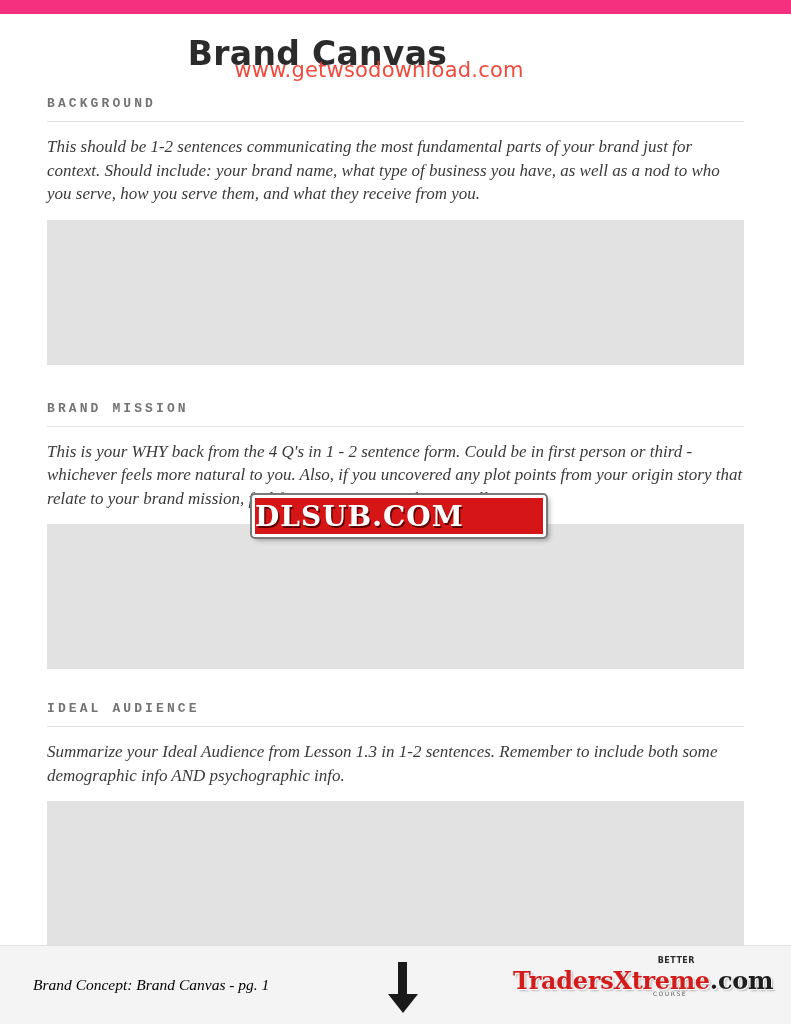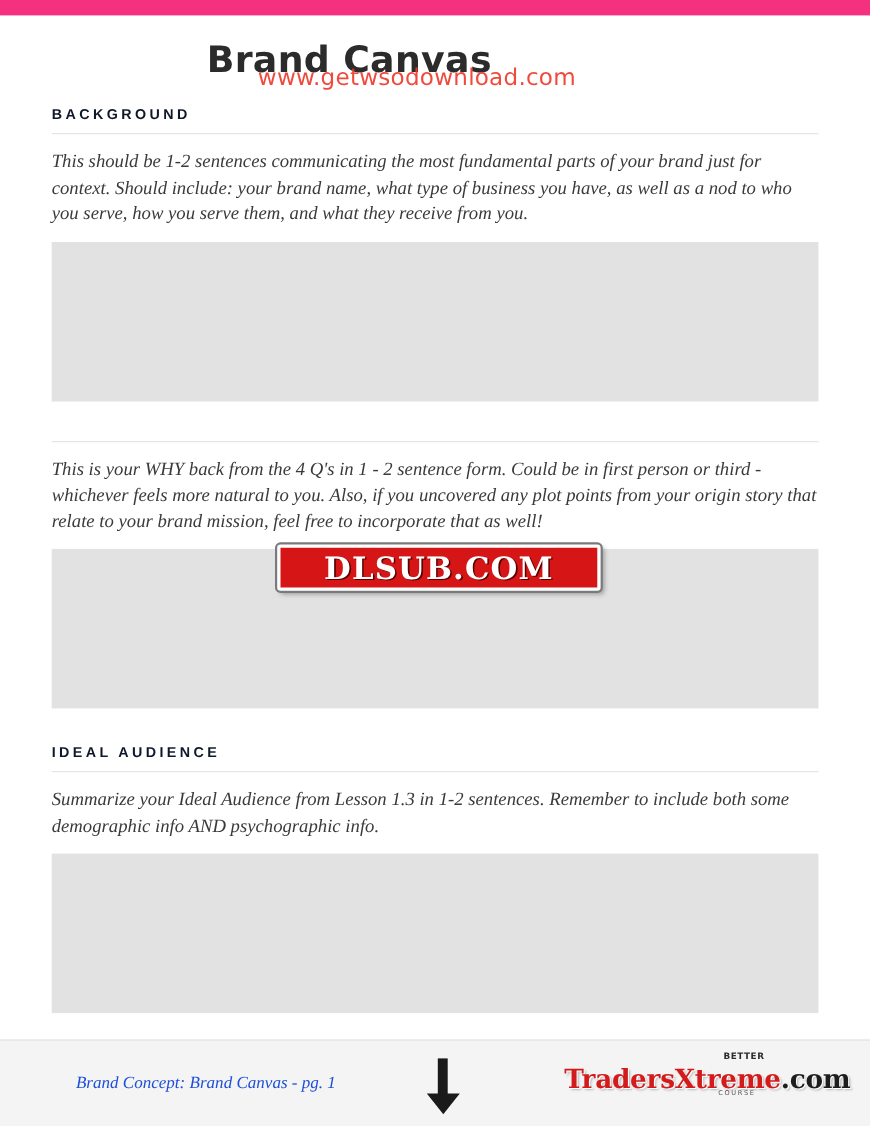--- a/index.html
+++ b/index.html
@@ -79,25 +79,25 @@
     top: 96px;
     left: 47px;
     width: 697px;
   }
 
   .section {
     margin-bottom: 0px;
   }
 
   .section-heading {
-    font-family: Liberation Sans, sans-serif;
+    font-family: Liberation Mono, monospace;
     font-weight: bold;
     font-size: 13px;
     letter-spacing: 3.1px;
-    color: #0f172a;
+    color: #737373;
     text-transform: uppercase;
     padding-bottom: 10px;
   }
 
   .rule {
     height: 1px;
     background: #e3e3e3;
     width: 100%;
   }
 
@@ -127,21 +127,20 @@
     top: 495px;
     left: 252px;
     width: 288px;
     height: 36px;
     background: #d61616;
     border: 3px solid #ffffff;
     box-shadow: 0 0 0 2px #7a7a7a, 3px 3px 5px rgba(0,0,0,0.35);
     border-radius: 3px;
     display: flex;
     align-items: center;
-    justify-content: center;
   }
   .wm-dlsub span {
     font-family: "DejaVu Serif", serif;
     font-weight: bold;
     font-size: 28px;
     color: #ffffff;
     letter-spacing: 1px;
     text-shadow: 1.5px 1.5px 0 #5a0000;
   }
 
@@ -155,22 +154,21 @@
     background: #f4f4f4;
     border-top: 1px solid #e0e0e0;
   }
   .footer-text {
     position: absolute;
     left: 33px;
     top: 30px;
     font-family: "Liberation Serif", serif;
     font-style: italic;
     font-size: 15.5px;
-    color: #1d4ed8;
-    margin-left: 36px;
+    color: #000000;
   }
 
   
   .down-arrow {
     position: absolute;
     left: 386px;
     top: 16px;
     width: 34px;
     height: 52px;
   }
@@ -227,20 +225,21 @@
     <div class="section">
       <div class="section-heading">BACKGROUND</div>
       <div class="rule"></div>
       <div class="section-desc">This should be 1-2 sentences communicating the most fundamental parts of your brand just for context. Should include: your brand name, what type of business you have, as well as a nod to who you serve, how you serve them, and what they receive from you.</div>
       <div class="answer-box"></div>
     </div>
 
     <div class="gap-1"></div>
 
     <div class="section">
+      <div class="section-heading">BRAND MISSION</div>
       <div class="rule"></div>
       <div class="section-desc">This is your WHY back from the 4 Q's in 1 - 2 sentence form. Could be in first person or third - whichever feels more natural to you. Also, if you uncovered any plot points from your origin story that relate to your brand mission, feel free to incorporate that as well!</div>
       <div class="answer-box"></div>
     </div>
 
     <div class="gap-2"></div>
 
     <div class="section">
       <div class="section-heading">IDEAL AUDIENCE</div>
       <div class="rule"></div>

